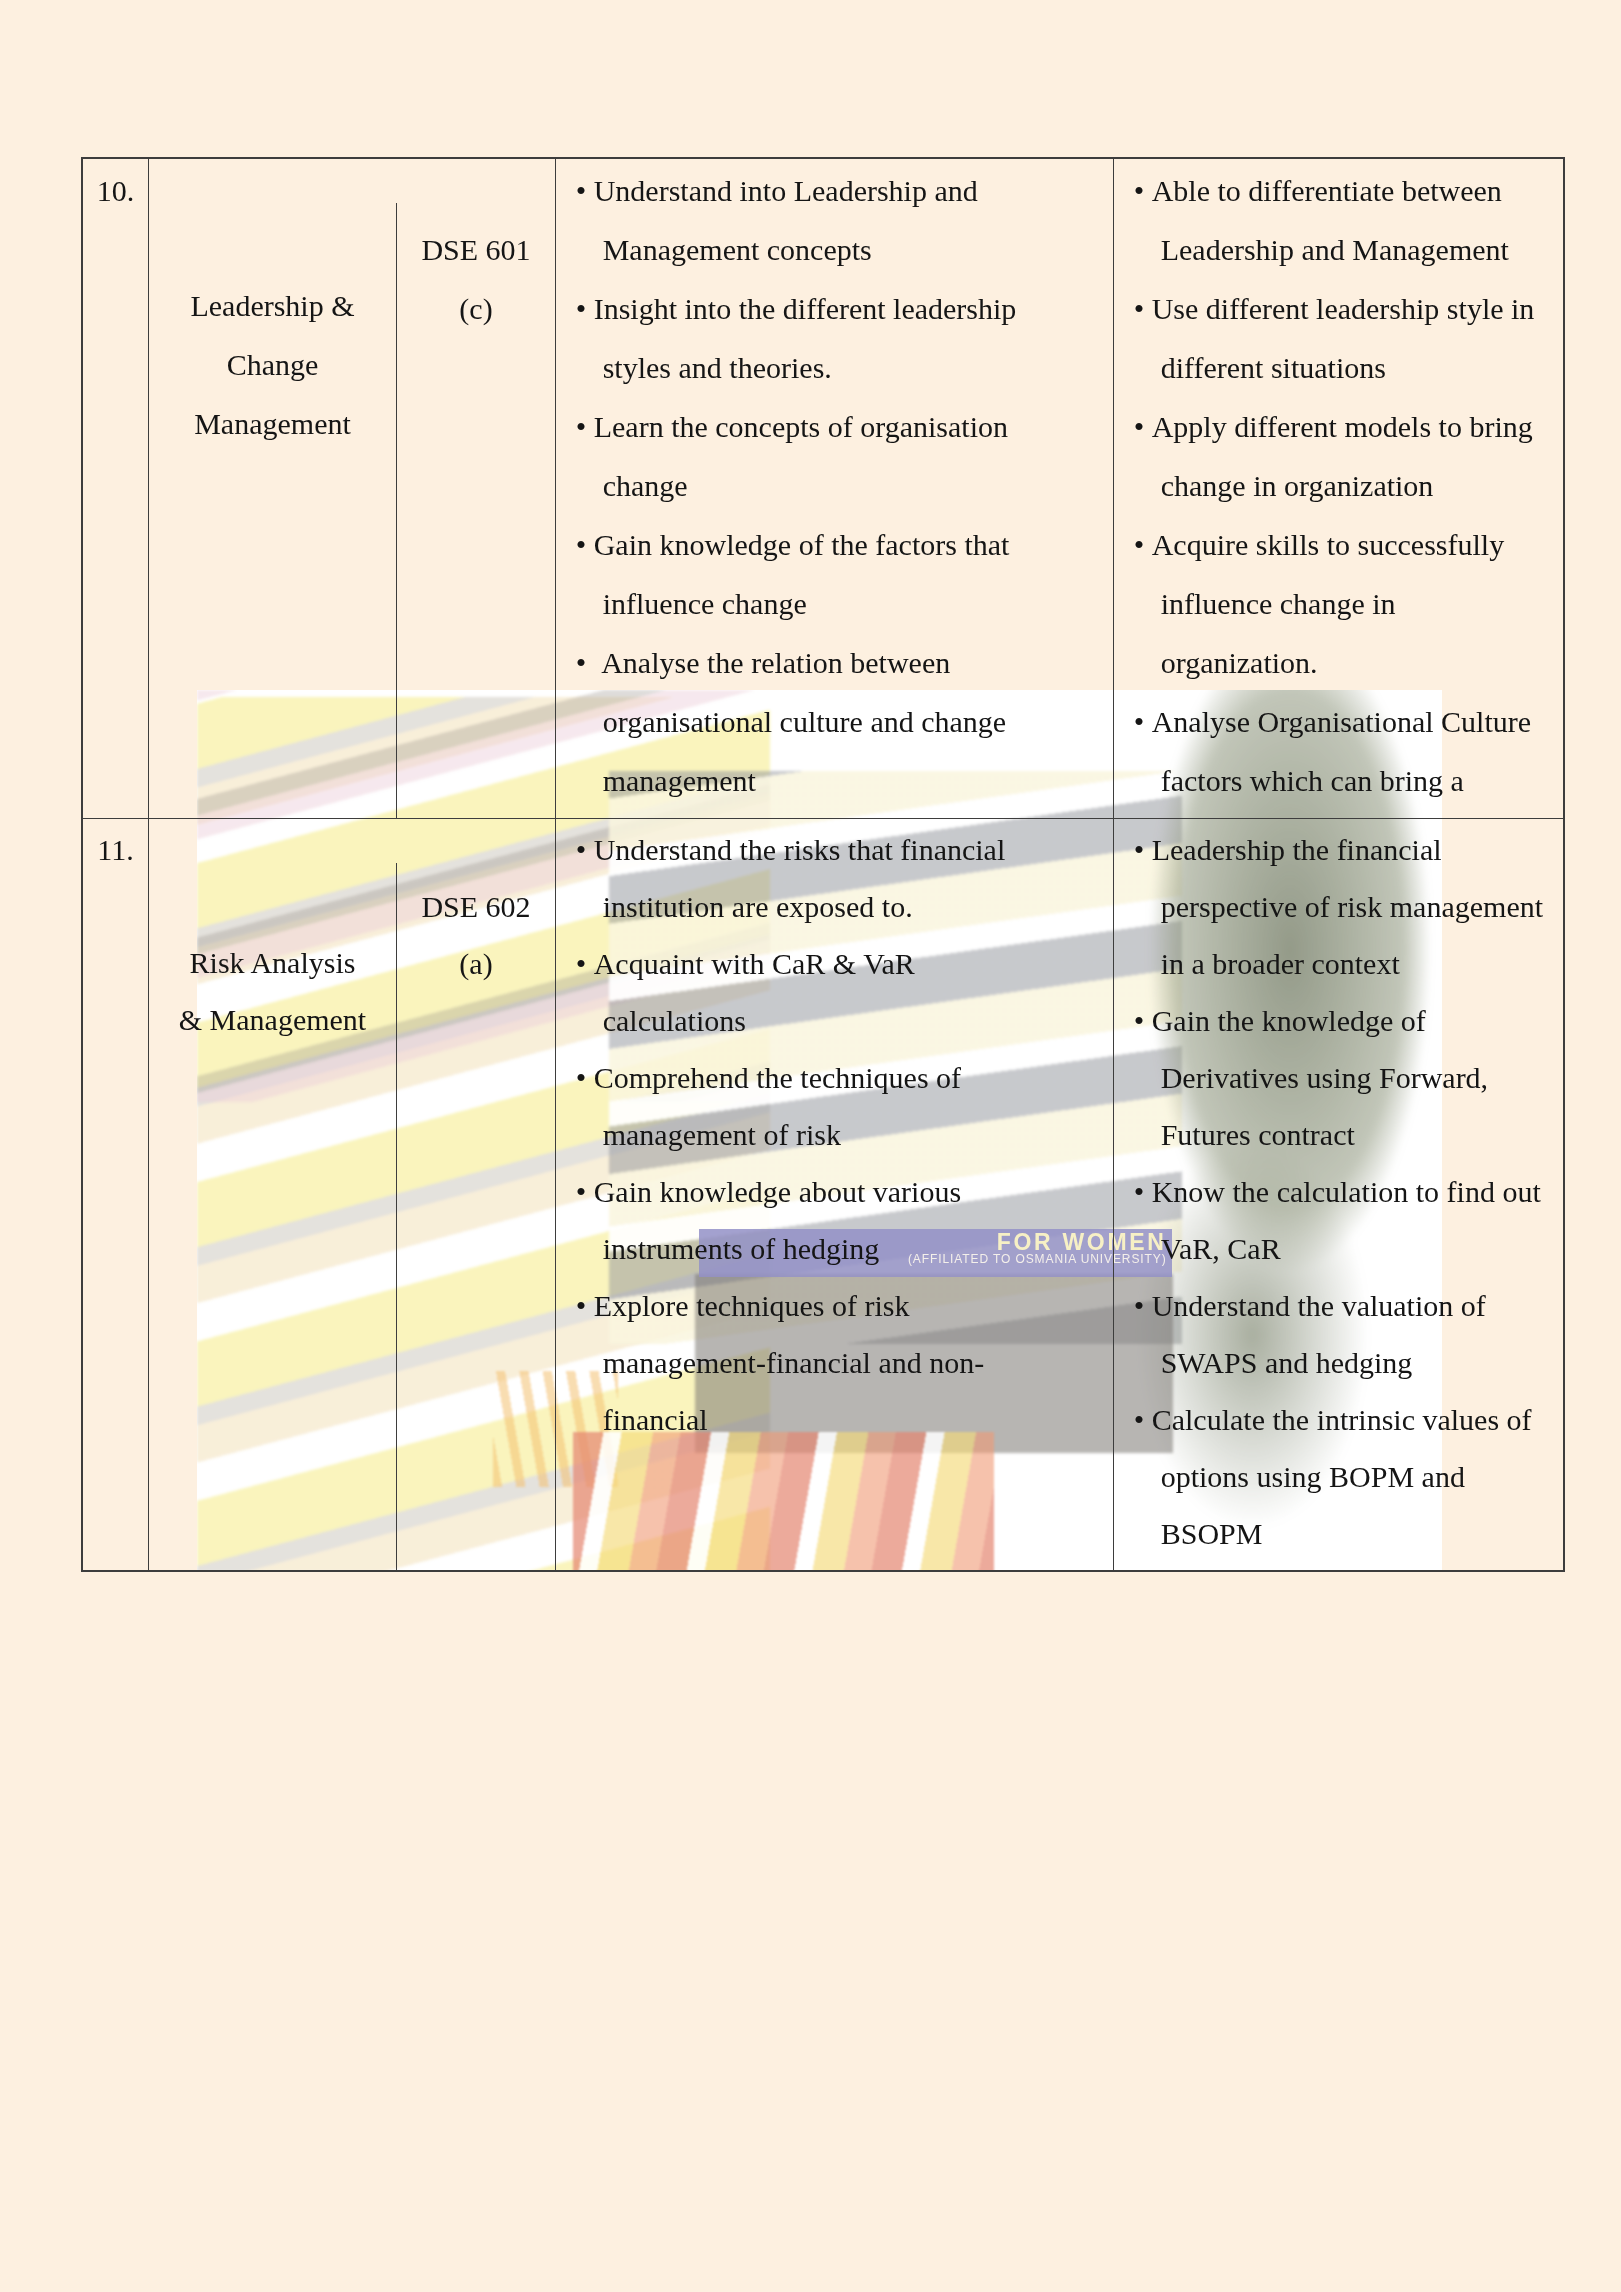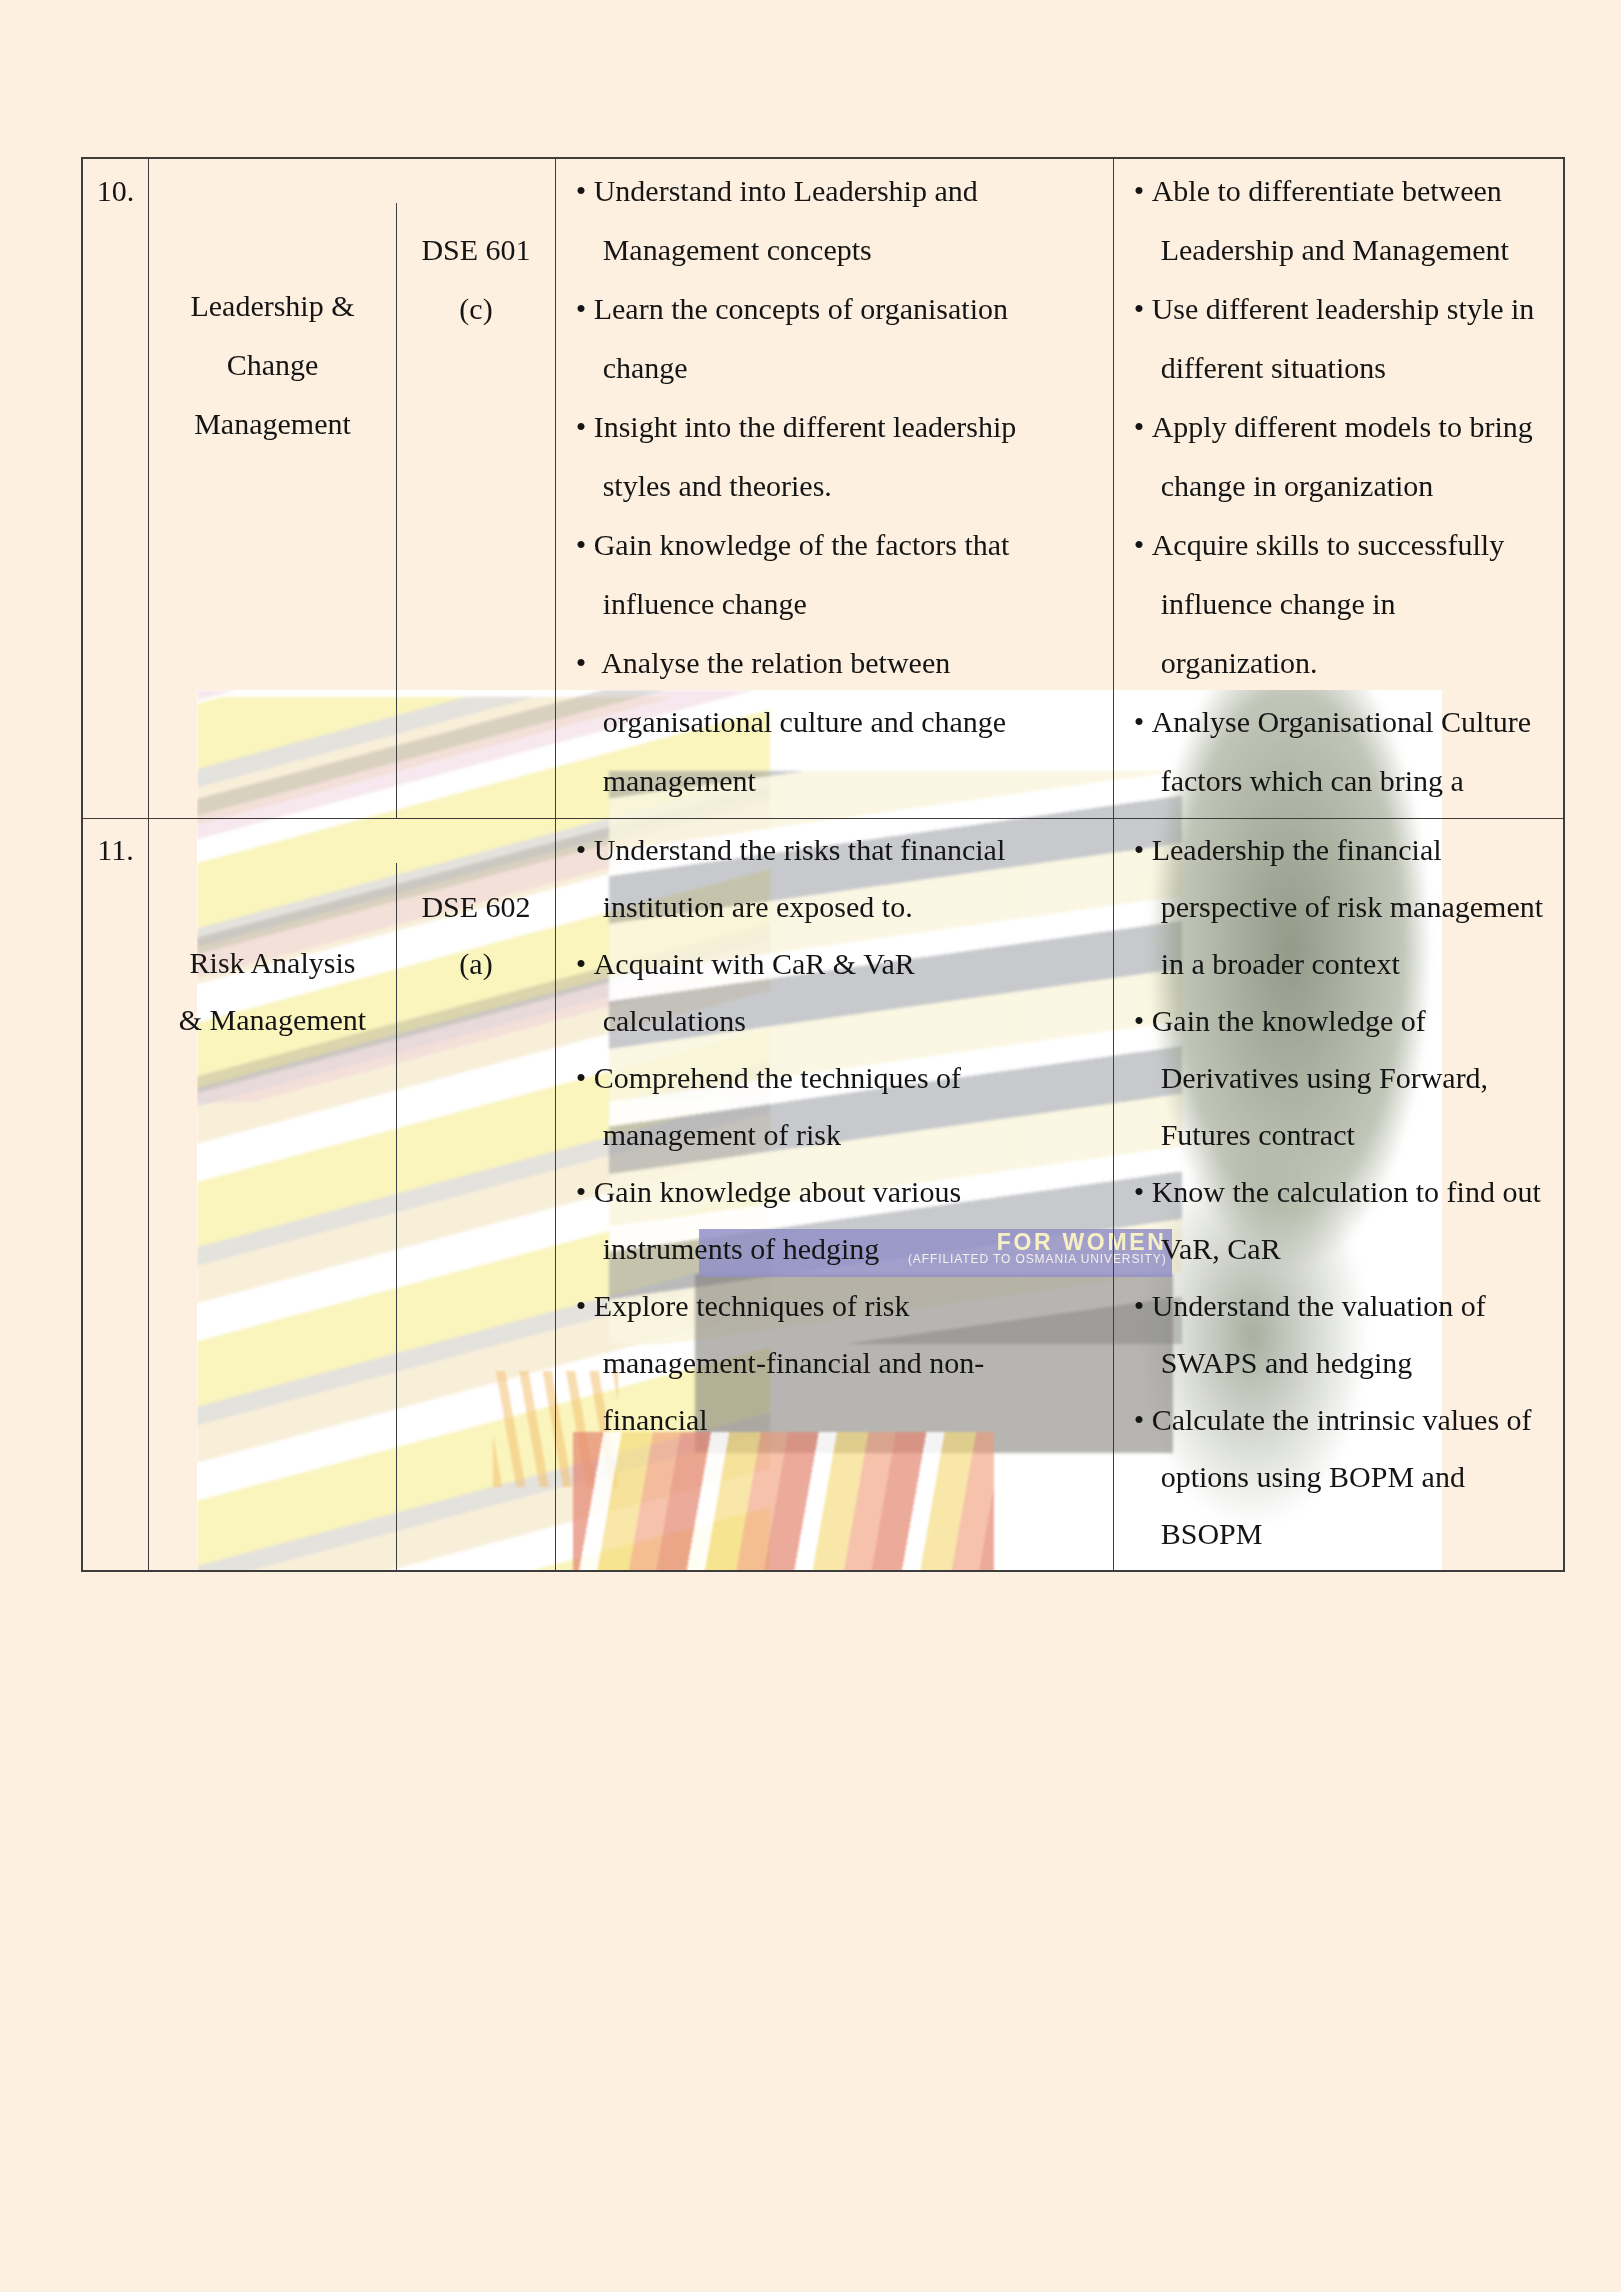--- a/index.html
+++ b/index.html
@@ -149,24 +149,24 @@
 Management</span>
   </div>
   <div class="cell r1 code">
     <span>DSE 601
 (c)</span>
   </div>
   <div class="cell r1 list-cell">
     <ul class="obj">
       <li>Understand into Leadership and
 Management concepts</li>
+      <li>Insight into the different leadership
+styles and theories.</li>
       <li>Learn the concepts of organisation
 change</li>
-      <li>Insight into the different leadership
-styles and theories.</li>
       <li>Gain knowledge of the factors that
 influence change</li>
       <li>&nbsp;Analyse the relation between
 organisational culture and change
 management</li>
     </ul>
   </div>
   <div class="cell r1 list-cell">
     <ul class="obj">
       <li>Able to differentiate between

